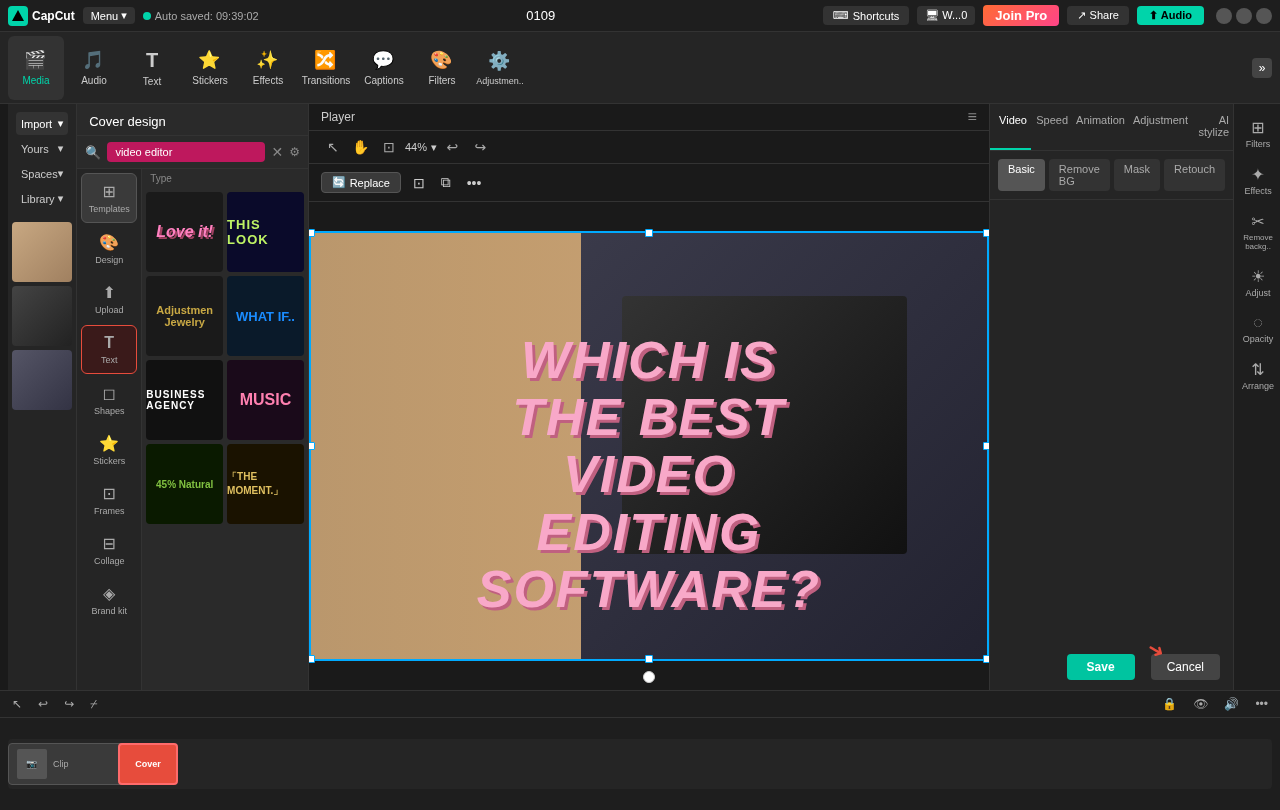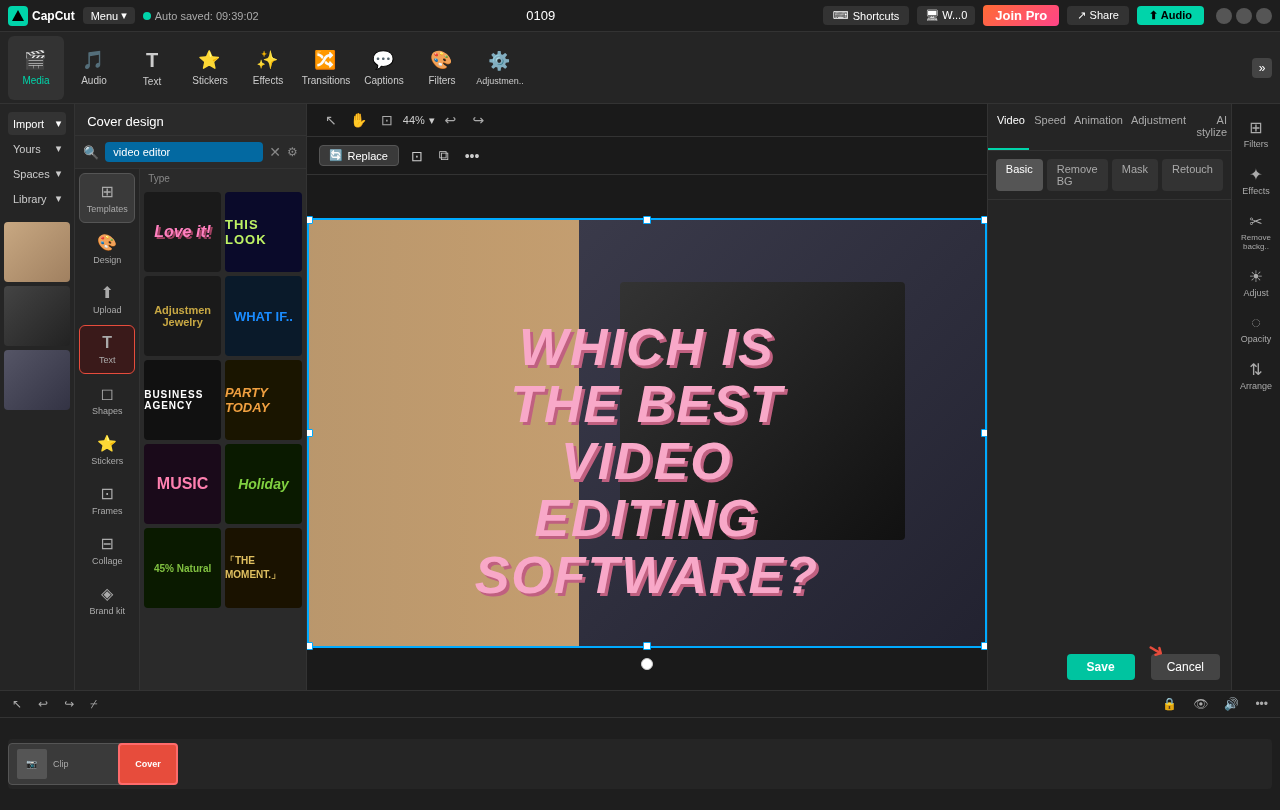--- a/index.html
+++ b/index.html
@@ -39,21 +39,21 @@
     .yours-btn { width: 100%; background: transparent; border: none; color: #ccc; padding: 5px; border-radius: 4px; cursor: pointer; font-size: 11px; display: flex; align-items: center; justify-content: space-between; margin-top: 2px; }
     .spaces-btn { width: 100%; background: transparent; border: none; color: #ccc; padding: 5px; border-radius: 4px; cursor: pointer; font-size: 11px; display: flex; align-items: center; justify-content: space-between; margin-top: 2px; }
     .library-btn { width: 100%; background: transparent; border: none; color: #ccc; padding: 5px; border-radius: 4px; cursor: pointer; font-size: 11px; display: flex; align-items: center; justify-content: space-between; margin-top: 2px; }
     .media-thumbnails { flex: 1; overflow: hidden; }
     .media-thumb { height: 60px; background: #333; margin: 4px; border-radius: 4px; overflow: hidden; display: flex; align-items: center; justify-content: center; }
 
     
     .cover-panel { width: 240px; background: #2a2a2a; border-right: 1px solid #333; display: flex; flex-direction: column; }
     .cover-header { padding: 10px 12px 6px; font-size: 13px; font-weight: 500; border-bottom: 1px solid #333; }
     .search-bar { display: flex; align-items: center; padding: 6px 8px; gap: 6px; border-bottom: 1px solid #333; }
-    .search-input { flex: 1; background: #0369a1; border: none; color: #fff; padding: 4px 8px; border-radius: 4px; font-size: 11px; }
+    .search-input { flex: 1; background: #be185d; border: none; color: #fff; padding: 4px 8px; border-radius: 4px; font-size: 11px; }
     .search-input::placeholder { color: #888; }
     .search-clear { background: none; border: none; color: #888; cursor: pointer; font-size: 14px; }
     .search-filter { background: none; border: none; color: #888; cursor: pointer; font-size: 12px; }
     .cover-content { display: flex; flex: 1; overflow: hidden; }
     
     
     .cover-nav { width: 65px; background: #252525; border-right: 1px solid #333; display: flex; flex-direction: column; padding: 4px; gap: 2px; overflow-y: auto; }
     .cover-nav-item { display: flex; flex-direction: column; align-items: center; justify-content: center; padding: 8px 4px; border-radius: 6px; cursor: pointer; gap: 3px; color: #aaa; font-size: 9px; text-align: center; }
     .cover-nav-item.active { background: #3a3a3a; border: 1px solid #555; }
     .cover-nav-icon { font-size: 16px; }
@@ -224,21 +224,21 @@
     <span class="tool-icon">🎨</span>
     <span>Filters</span>
   </div>
   <div class="tool-item">
     <span class="tool-icon">⚙️</span>
     <span style="font-size:9px;">Adjustmen..</span>
   </div>
   <div class="toolbar-expand">»</div>
 </div>
 
-<div style="display:flex; height: calc(810px - 32px - 72px - 120px);">
+<div style="display:flex; height: calc(810px - 32px - 72px - 120px); padding-left: 8px;">
 
   <div class="left-panel">
     <div class="left-top">
       <button class="import-btn">
         <span>Import</span>
         <span>▾</span>
       </button>
       <button class="yours-btn">
         <span>Yours</span>
         <span>▾</span>
@@ -322,44 +322,42 @@
           <div class="template-cell" style="background:#1a1a1a;">
             <span class="tpl-exclusive">Adjustmen Jewelry</span>
           </div>
           <div class="template-cell" style="background:#0a1a2a;">
             <span class="tpl-whatif">WHAT IF..</span>
           </div>
 
           <div class="template-cell" style="background:#111;">
             <span class="tpl-business">BUSINESS AGENCY</span>
           </div>
-          <div class="template-cell" style="background:#1a1500;">
-            <span class="tpl-party">PARTY TODAY</span>
-          </div>
 
           <div class="template-cell" style="background:#1a0a1a;">
             <span class="tpl-music">MUSIC</span>
           </div>
-          <div class="template-cell" style="background:#0a1a00;">
-            <span class="tpl-holiday">Holiday</span>
-          </div>
 
           <div class="template-cell" style="background:#0a1a00;">
             <span class="tpl-natural">45% Natural</span>
           </div>
           <div class="template-cell" style="background:#1a1200;">
             <span class="tpl-moment">「THE MOMENT.」</span>
           </div>
         </div>
       </div>
     </div>
   </div>
 
   <div class="canvas-area">
 
+    <div class="player-bar">
+      <span class="player-title">Player</span>
+      <button class="player-menu">≡</button>
+    </div>
 
     <div class="canvas-zoom-bar">
       <div class="zoom-controls">
         <button class="zoom-btn">↖</button>
         <button class="zoom-btn">✋</button>
         <button class="zoom-btn">⊡</button>
         <span class="zoom-display">
           <span>44%</span>
           <span>▾</span>
         </span>

